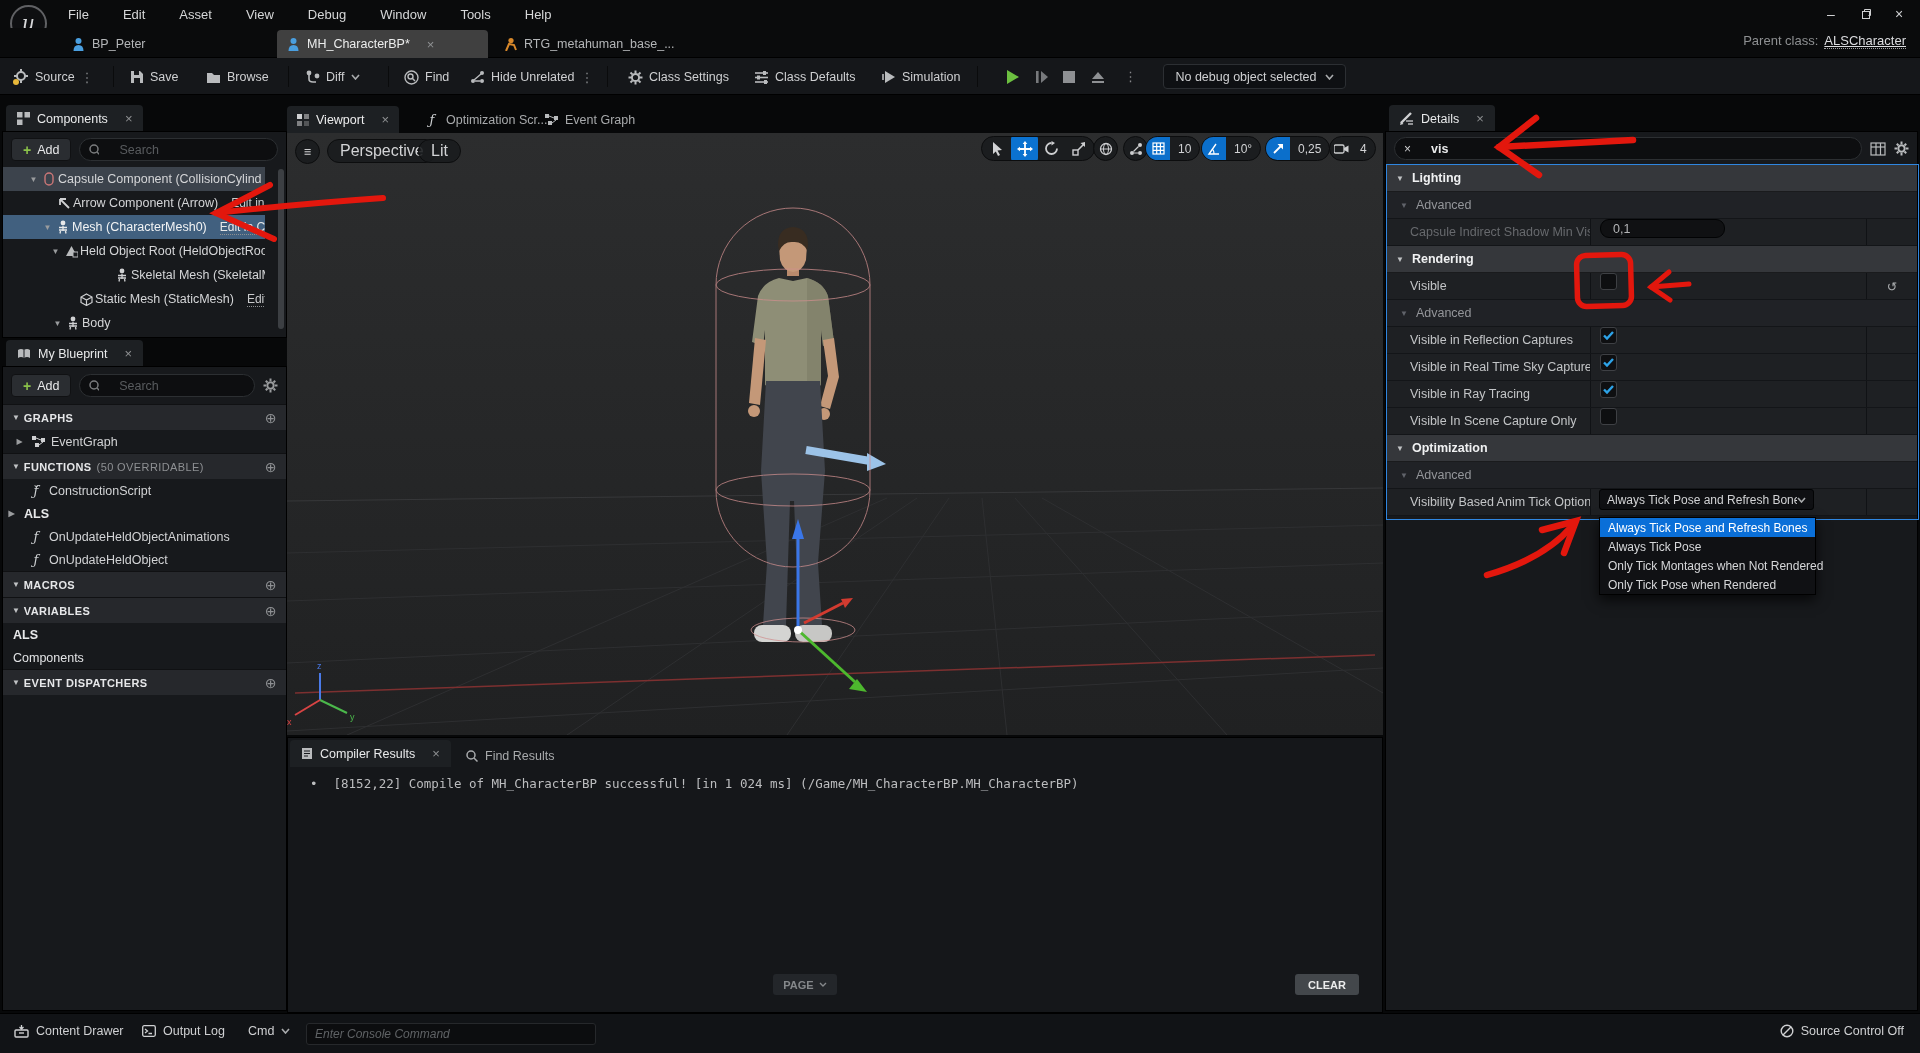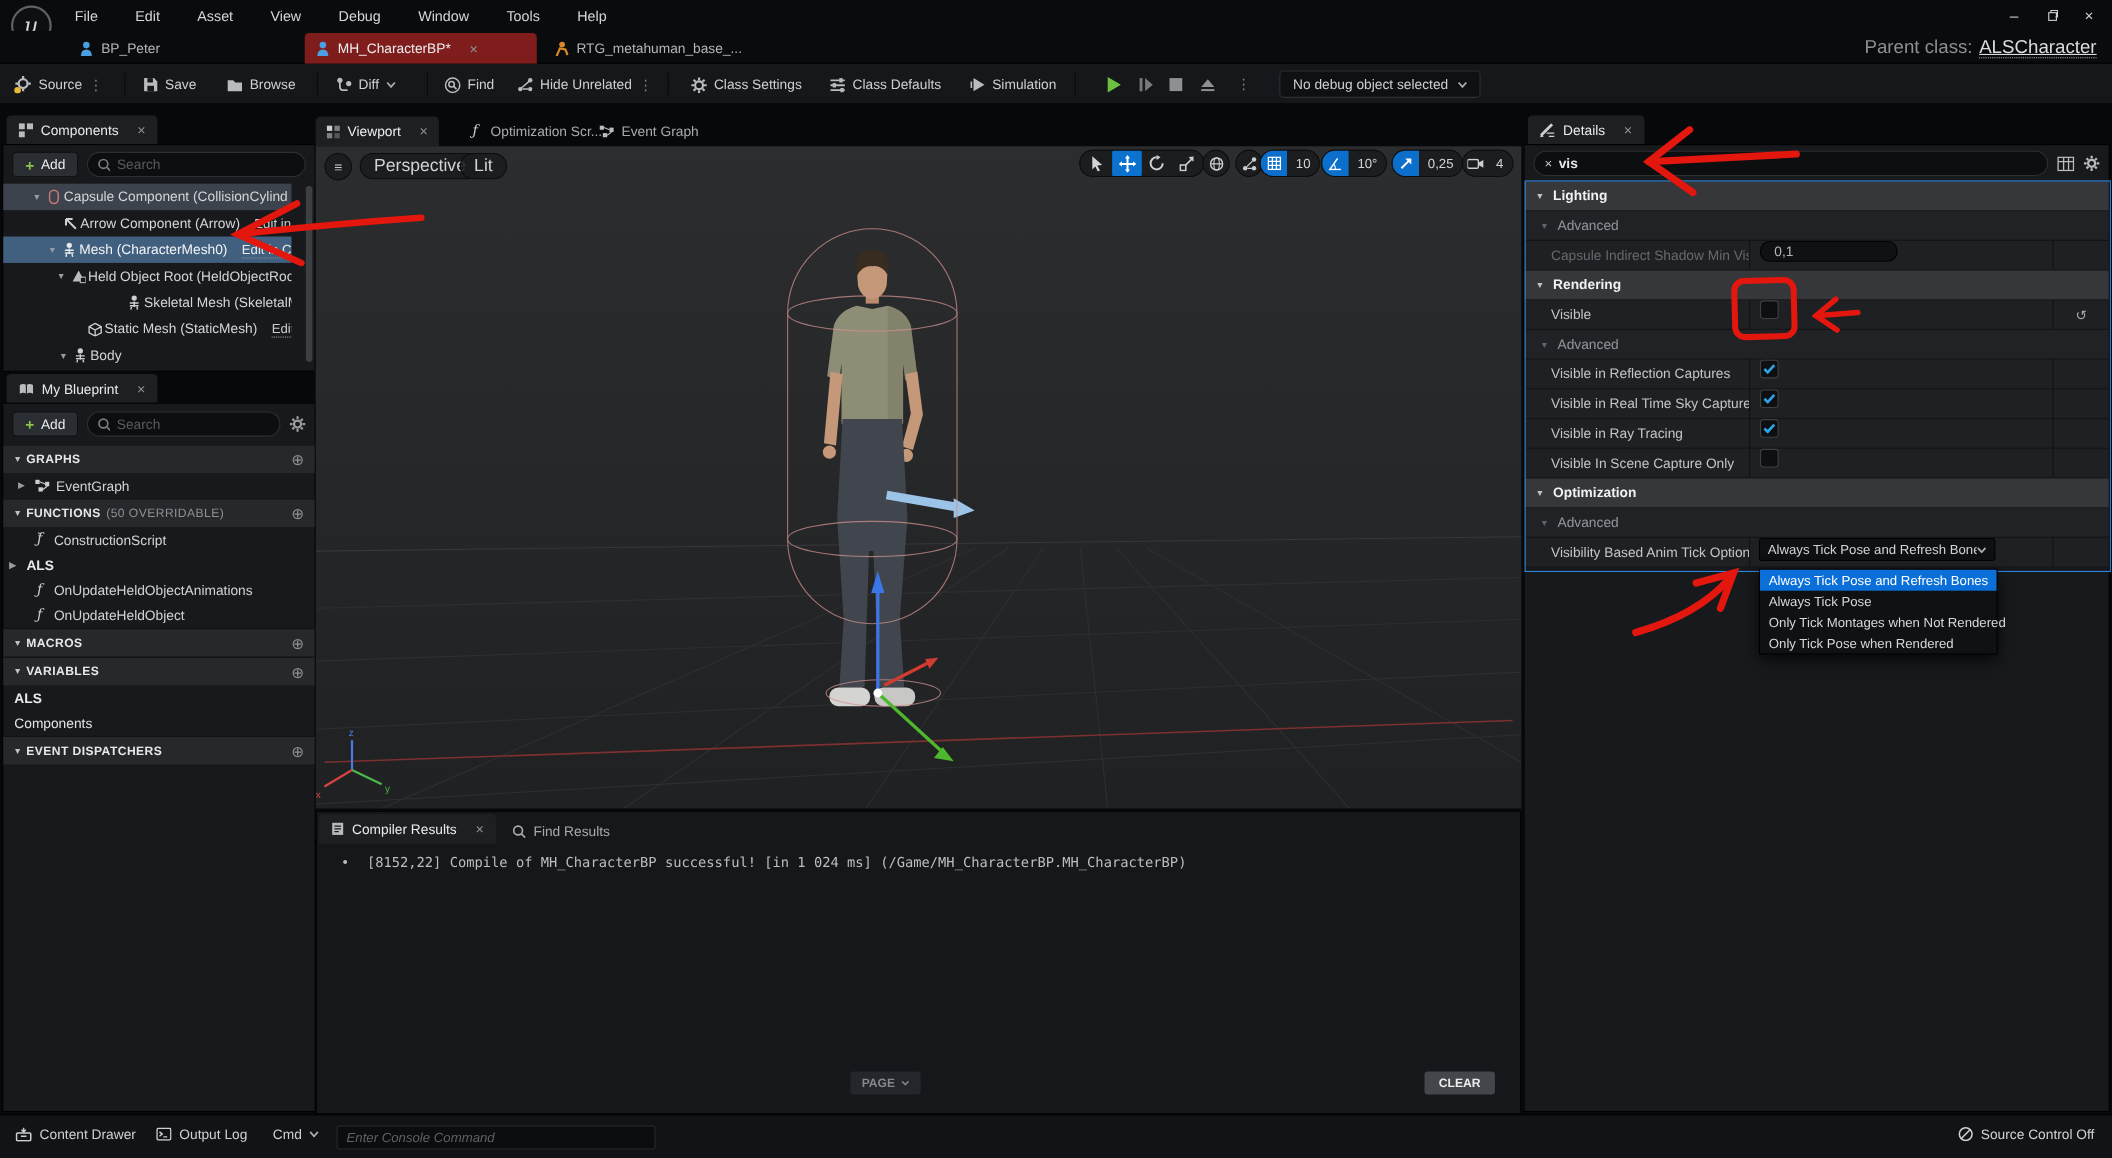--- a/index.html
+++ b/index.html
@@ -8,38 +8,38 @@
   .abs{position:absolute}
   .row{display:flex;align-items:center}
   svg{display:block}
 
   
   .menubar{left:0;top:0;width:1920px;height:28px;background:#0a0b0c}
   .menuitem{color:#d6d7d8;font-size:13px;padding:5px 4px;cursor:default}
   .wbtn{color:#cfd0d2;width:34px;height:24px;display:flex;align-items:center;justify-content:center;font-size:14px}
   .tabbar{left:0;top:28px;width:1920px;height:30px;background:#0a0b0c;border-bottom:1px solid #000}
   .atab{position:absolute;top:2px;height:28px;display:flex;align-items:center;gap:7px;padding:0 10px;font-size:12.5px;color:#b4b6b8;border-radius:4px 4px 0 0}
-  .atab.active{background:#7f1d1d;color:#eceded}
+  .atab.active{background:#404040;color:#eceded}
   .tclose{color:#8f9193;font-size:13px;margin-left:10px}
-  .parentclass{position:absolute;top:33px;right:14px;font-size:17px;color:#8e9092}
+  .parentclass{position:absolute;top:33px;right:14px;font-size:13px;color:#8e9092}
   .parentclass a{color:#dcdde0;border-bottom:1px dotted #9fa1a3;margin-left:6px}
 
   
   .toolbar{left:0;top:58px;width:1920px;height:37px;background:#15171a;border-bottom:1px solid #000}
   .tbtn{position:absolute;top:7px;height:24px;display:flex;align-items:center;gap:6px;color:#cfd0d2;font-size:12.5px}
   .dots{color:#85878a;font-size:13px}
   .vsep{position:absolute;top:8px;width:1px;height:21px;background:#0a0b0c}
   .debugpill{position:absolute;top:6px;left:1163px;width:183px;height:25px;background:#0e1013;border:1px solid #2c2f33;border-radius:4px;display:flex;align-items:center;justify-content:center;gap:8px;color:#cfd0d2}
 
   
   .panelbody{position:absolute;background:#17191c;border:1px solid #000}
   .ptab{position:absolute;height:27px;background:#1d2023;display:flex;align-items:center;gap:7px;padding:0 11px;border-radius:4px 4px 0 0;color:#e9eaeb;font-size:12.5px}
   .addbtn{display:inline-flex;align-items:center;gap:6px;background:#2a2d31;border:1px solid #101113;border-radius:4px;height:23px;padding:0 11px;color:#e8e9ea}
   .plus{color:#8bc24a;font-weight:bold;font-size:14px}
-  .search{background:#0d0e10;border:1px solid #2c2f32;border-radius:12px;height:23px;display:flex;align-items:center;gap:6px;padding:0 9px}
+  .search{background:#0d0e10;border:1px solid #2c2f32;border-radius:12px;height:23px;display:flex;align-items:center;gap:20px;padding:0 9px}
   .search input{background:transparent;border:0;outline:0;color:#d8d9da;font:12.5px "Liberation Sans",sans-serif;width:100%}
   .search input::placeholder{color:#585b5e}
 
   
   .trow{height:24px;display:flex;align-items:center;font-size:12.5px;color:#d4d5d7;white-space:nowrap;overflow:hidden;width:262px}
   .trow.hl{background:#3c434c}
   .trow.sel{background:#41607f;color:#f2f3f4}
   .exp{color:#9a9c9e;font-size:8px;width:13px;flex:none;text-align:center}
   .cico{width:18px;flex:none;display:flex;justify-content:center}
   .editlink{color:#c9cacc;border-bottom:1px dotted #8d8f91;margin-left:13px;font-size:12px;flex:none}

